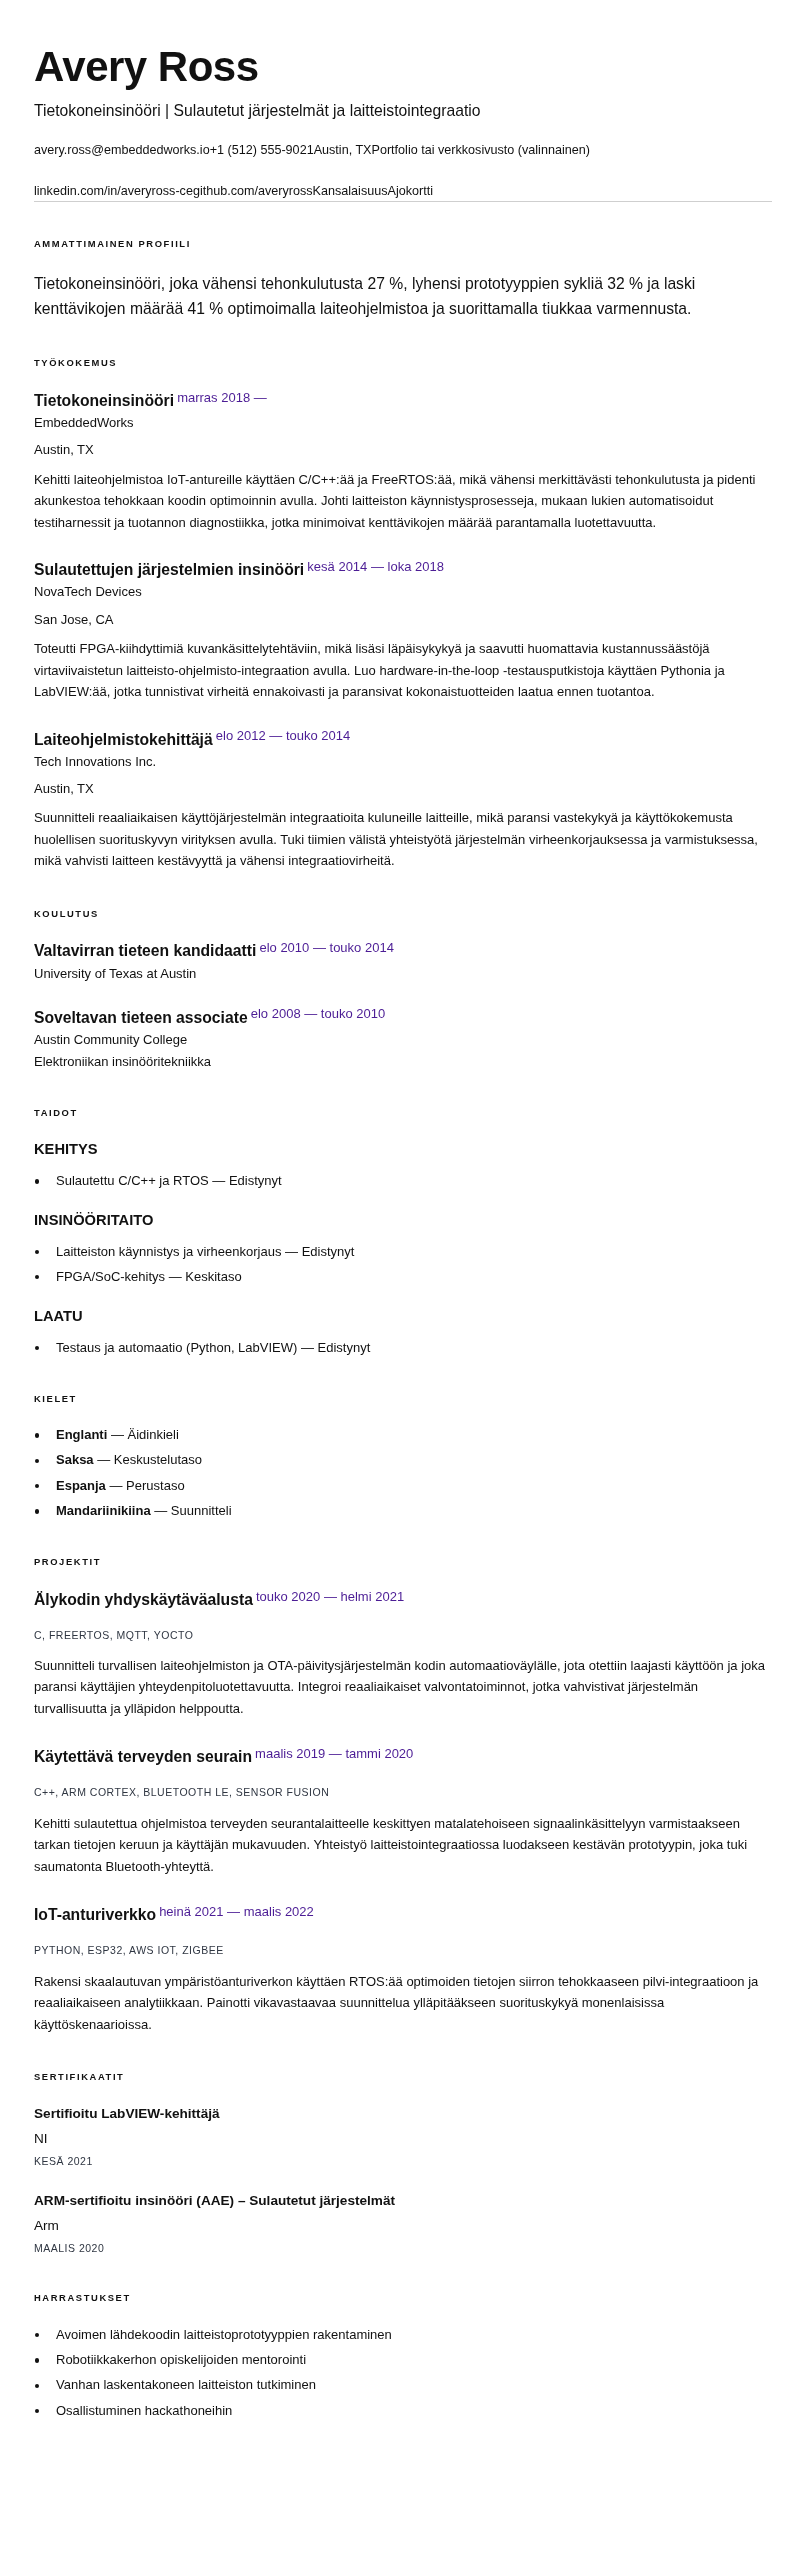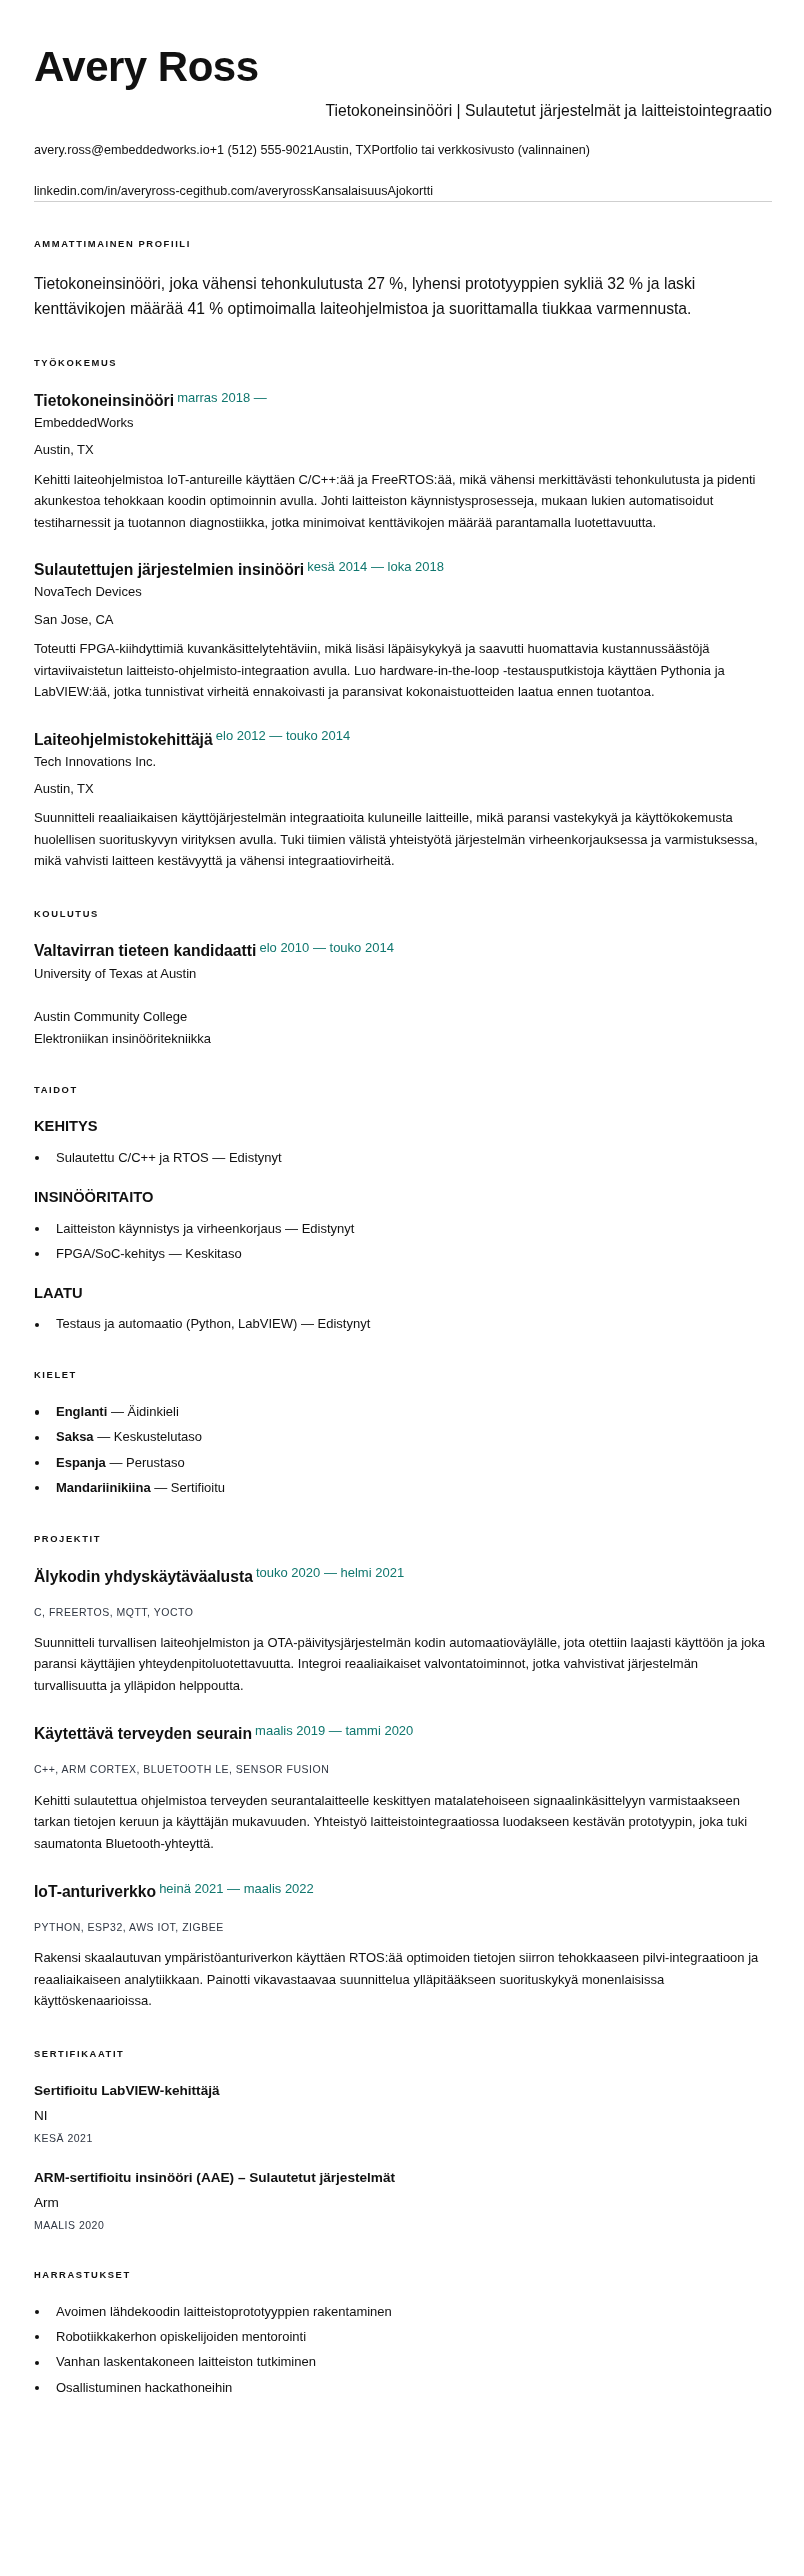--- a/index.html
+++ b/index.html
@@ -4,38 +4,38 @@
 <style>
   html, body { margin: 0; padding: 0; background: #ffffff; }
   body {
     width: 805px;
     font-family: "Liberation Sans", "DejaVu Sans", sans-serif;
     color: #111111;
   }
   .page { padding: 43px 34px 31px 34px; width: 738px; }
 
   .name { font-size: 42px; font-weight: 700; line-height: 48px; margin: 0; letter-spacing: -0.5px; }
-  .headline { font-size: 15.7px; line-height: 21px; margin-top: 9.4px; color: #111; text-align: right; }
+  .headline { font-size: 15.7px; line-height: 21px; margin-top: 9.4px; color: #111; }
   .contact-row { font-size: 12.6px; line-height: 18px; color: #111; }
   .contact-row.first { margin-top: 20px; }
   .contact-row.second { margin-top: 23px; }
   .contact-row span { display: inline; }
   .divider { height: 1px; background: #cfcfcf; margin-top: 1px; border: 0; }
 
   .section { margin-top: 36px; }
   .section-title {
     font-size: 9.4px; font-weight: 700; letter-spacing: 1.6px; text-transform: uppercase;
     line-height: 12.6px; margin: 0 0 21px 0;
   }
   .profile-text { font-size: 15.7px; line-height: 24.6px; margin: 0; }
 
   .entry { margin-bottom: 27px; }
   .entry-head { display: flex; align-items: flex-start; line-height: 20px; }
   .entry-title { font-size: 15.7px; font-weight: 700; }
-  .entry-date { font-size: 13px; color: #0f766e; margin-left: 3.1px; position: relative; top: -3.1px; }
+  .entry-date { font-size: 13px; color: #4c1d95; margin-left: 3.1px; position: relative; top: -3.1px; }
   .entry-head.wide .entry-title { width: 202px; display: inline-block; }
   .entry-org { font-size: 13px; line-height: 18px; margin-top: 3.1px; }
   .entry-loc { font-size: 13px; line-height: 18px; margin-top: 9.4px; }
   .entry-desc { font-size: 13px; line-height: 21.5px; margin-top: 9.4px; }
   .entry-field { font-size: 13px; line-height: 18px; margin-top: 4.2px; }
 
   .edu .entry { margin-bottom: 25px; }
 
   .skill-group-title { font-size: 14.7px; font-weight: 700; line-height: 19px; margin: 0 0 12.6px 0; }
   .skill-group { margin-bottom: 21px; }
@@ -112,20 +112,24 @@
   <section class="section edu">
     <h2 class="section-title">Koulutus</h2>
     <div class="entry">
       <div class="entry-head">
           <span class="entry-title">Valtavirran tieteen kandidaatti</span>
           <span class="entry-date">elo 2010 — touko 2014</span>
         </div>
       <div class="entry-org">University of Texas at Austin</div>
     </div>
     <div class="entry">
+      <div class="entry-head">
+          <span class="entry-title">Soveltavan tieteen associate</span>
+          <span class="entry-date">elo 2008 — touko 2010</span>
+        </div>
       <div class="entry-org">Austin Community College</div>
       <div class="entry-field">Elektroniikan insinööritekniikka</div>
     </div>
   </section>
 
   <section class="section">
     <h2 class="section-title">Taidot</h2>
     <div class="skill-group">
       <h3 class="skill-group-title">KEHITYS</h3>
       <ul class="bullets">
@@ -146,21 +150,21 @@
       </ul>
     </div>
   </section>
 
   <section class="section">
     <h2 class="section-title">Kielet</h2>
     <ul class="bullets">
       <li><span class="lang-name">Englanti</span><span> — Äidinkieli</span></li>
       <li><span class="lang-name">Saksa</span><span> — Keskustelutaso</span></li>
       <li><span class="lang-name">Espanja</span><span> — Perustaso</span></li>
-      <li><span class="lang-name">Mandariinikiina</span><span> — Sertifioitu</span></li>
+      <li><span class="lang-name">Mandariinikiina</span><span> — Suunnitteli</span></li>
     </ul>
   </section>
 
   <section class="section proj">
     <h2 class="section-title">Projektit</h2>
     <div class="entry">
       <div class="entry-head">
           <span class="entry-title">Älykodin yhdyskäytäväalusta</span>
           <span class="entry-date">touko 2020 — helmi 2021</span>
         </div>

